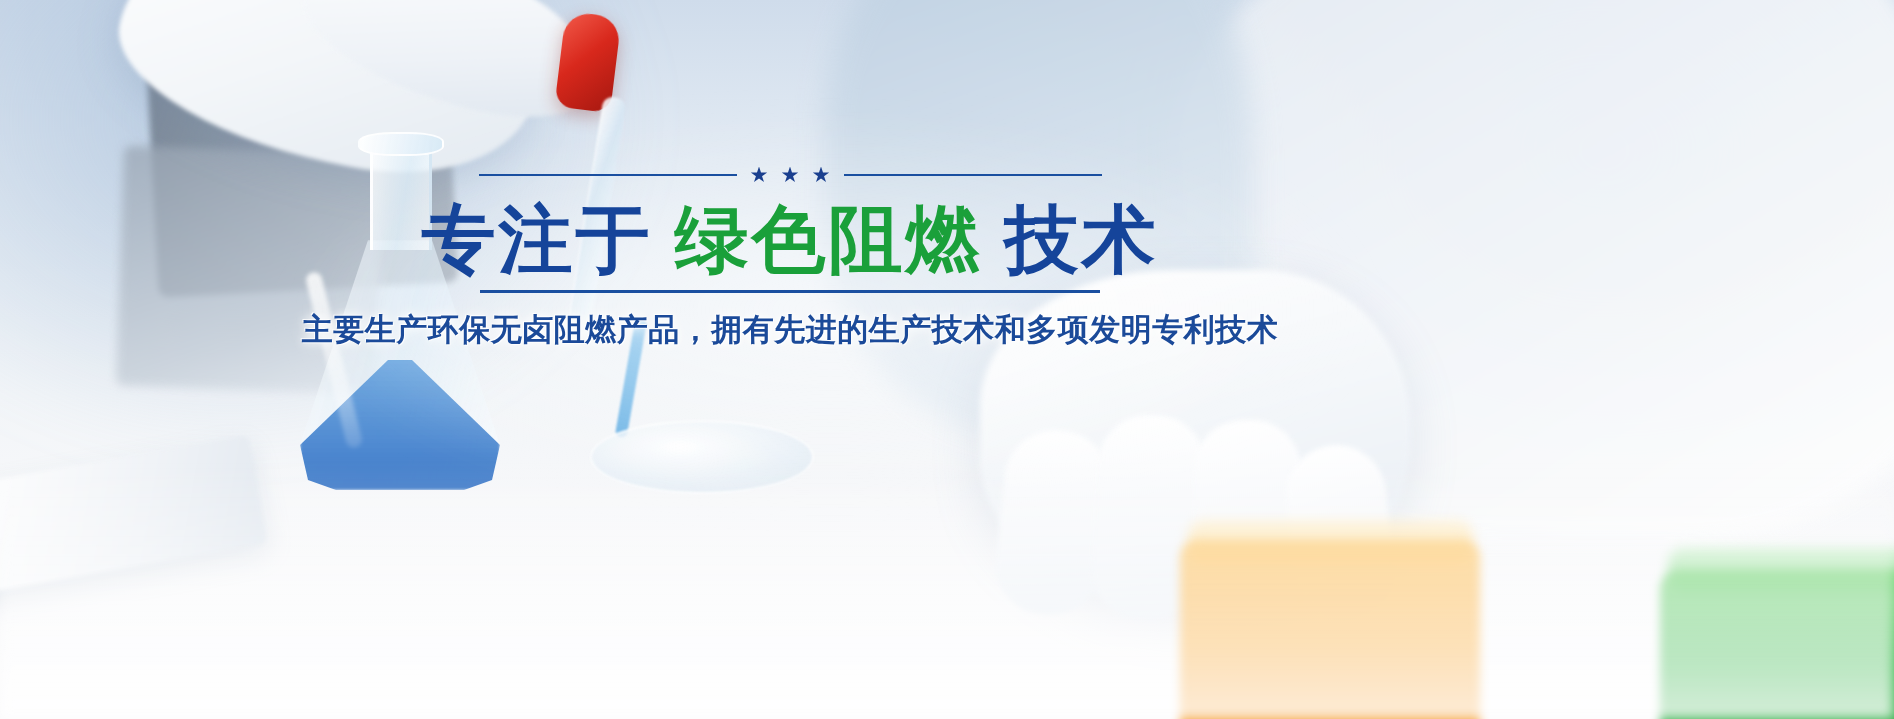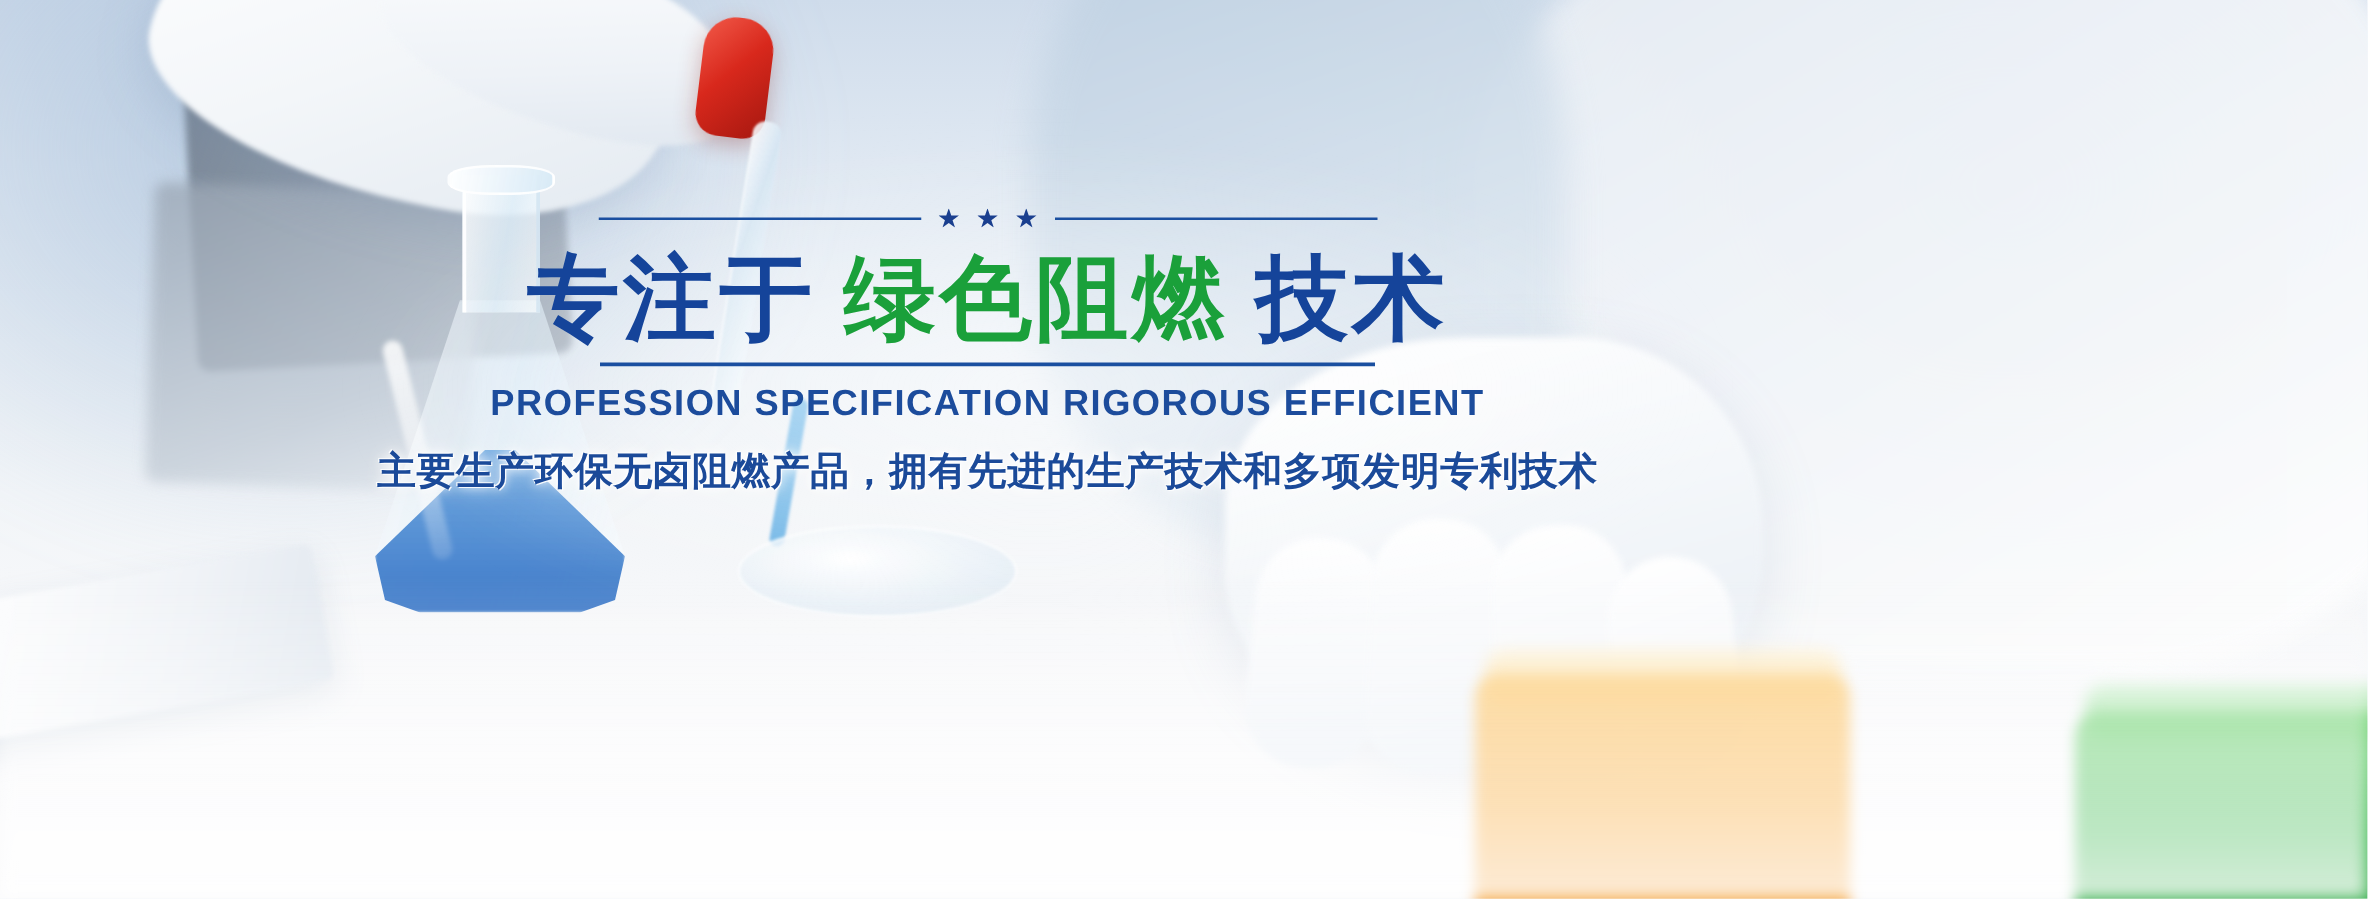--- a/index.html
+++ b/index.html
@@ -439,18 +439,17 @@
       </div>
       <div class="rule"></div>
     </div>
 
     <div class="title">
       <span class="t-blue">专注于</span><span class="t-gap"></span><span class="t-green">绿色阻燃</span><span class="t-gap"></span><span class="t-blue">技术</span>
     </div>
 
     <div class="underline"></div>
 
-    <div class="subtitle">PROFESSION SPECIFICATION RIGOROUS EFFICIENT</div>
 
     <div class="tagline">主要生产环保无卤阻燃产品，拥有先进的生产技术和多项发明专利技术</div>
   </div>
 
 </div>
 
 </body></html>

